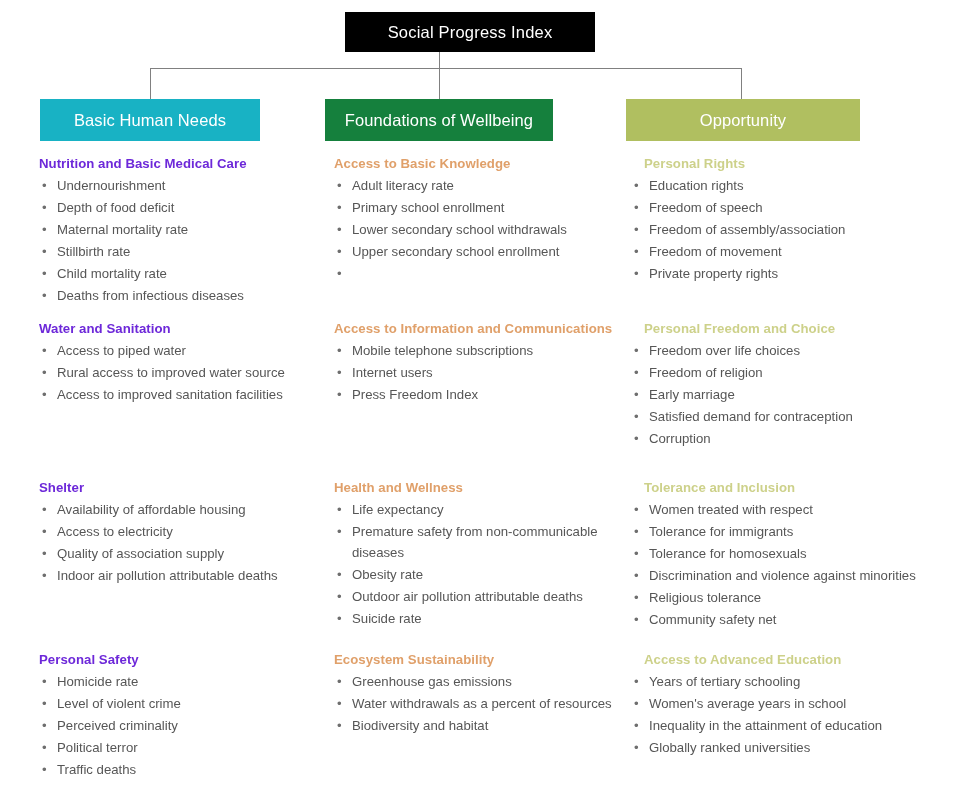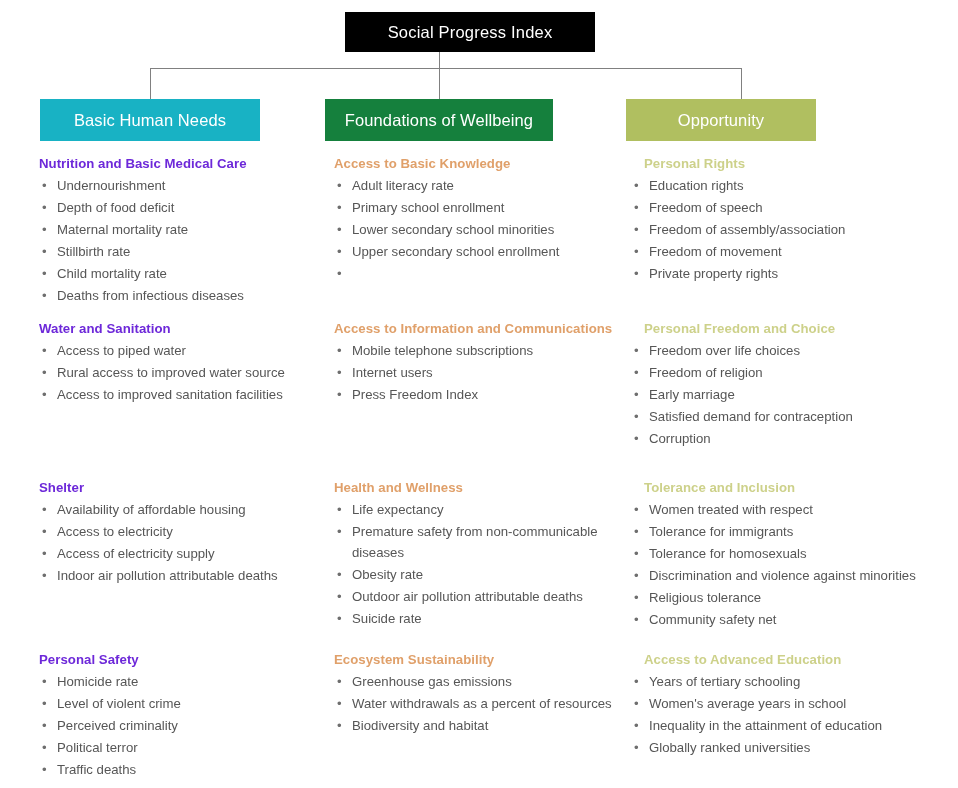--- a/index.html
+++ b/index.html
@@ -65,21 +65,21 @@
   }
   .pillar-head .pillar-label {
     color: #ffffff;
     font-size: 16.5px;
     font-weight: 400;
     white-space: nowrap;
     letter-spacing: 0.1px;
   }
   #pillar-head-0 { left: 40px;  width: 220px; background: #18b2c4; }
   #pillar-head-1 { left: 325px; width: 228px; background: #15803d; }
-  #pillar-head-2 { left: 626px; width: 190px; background: #b0bf60; text-align: center; }
+  #pillar-head-2 { left: 626px; width: 234px; background: #b0bf60; text-align: center; }
 
   
   .columns {
     position: absolute;
     left: 0;
     top: 155px;
     width: 958px;
     height: 633px;
   }
   .column {
@@ -176,42 +176,42 @@
             <li><span class="bullet">•</span><span>Access to piped water</span></li>
             <li><span class="bullet">•</span><span>Rural access to improved water source</span></li>
             <li><span class="bullet">•</span><span>Access to improved sanitation facilities</span></li>
           </ul>
         </div>
         <div class="group" style="top: 324px;">
           <div class="group-title">Shelter</div>
           <ul class="indicator-list">
             <li><span class="bullet">•</span><span>Availability of affordable housing</span></li>
             <li><span class="bullet">•</span><span>Access to electricity</span></li>
-            <li><span class="bullet">•</span><span>Access of electricity supply</span></li>
+            <li><span class="bullet">•</span><span>Quality of association supply</span></li>
             <li><span class="bullet">•</span><span>Indoor air pollution attributable deaths</span></li>
           </ul>
         </div>
         <div class="group" style="top: 496px;">
           <div class="group-title">Personal Safety</div>
           <ul class="indicator-list">
             <li><span class="bullet">•</span><span>Homicide rate</span></li>
             <li><span class="bullet">•</span><span>Level of violent crime</span></li>
             <li><span class="bullet">•</span><span>Perceived criminality</span></li>
             <li><span class="bullet">•</span><span>Political terror</span></li>
             <li><span class="bullet">•</span><span>Traffic deaths</span></li>
           </ul>
         </div>
       </div>
     <div class="column c1" id="column-1">
         <div class="group" style="top: 0px;">
           <div class="group-title">Access to Basic Knowledge</div>
           <ul class="indicator-list">
             <li><span class="bullet">•</span><span>Adult literacy rate</span></li>
             <li><span class="bullet">•</span><span>Primary school enrollment</span></li>
-            <li><span class="bullet">•</span><span>Lower secondary school minorities</span></li>
+            <li><span class="bullet">•</span><span>Lower secondary school withdrawals</span></li>
             <li><span class="bullet">•</span><span>Upper secondary school enrollment</span></li>
             <li><span class="bullet">•</span></li>
           </ul>
         </div>
         <div class="group" style="top: 165px;">
           <div class="group-title">Access to Information and Communications</div>
           <ul class="indicator-list">
             <li><span class="bullet">•</span><span>Mobile telephone subscriptions</span></li>
             <li><span class="bullet">•</span><span>Internet users</span></li>
             <li><span class="bullet">•</span><span>Press Freedom Index</span></li>

